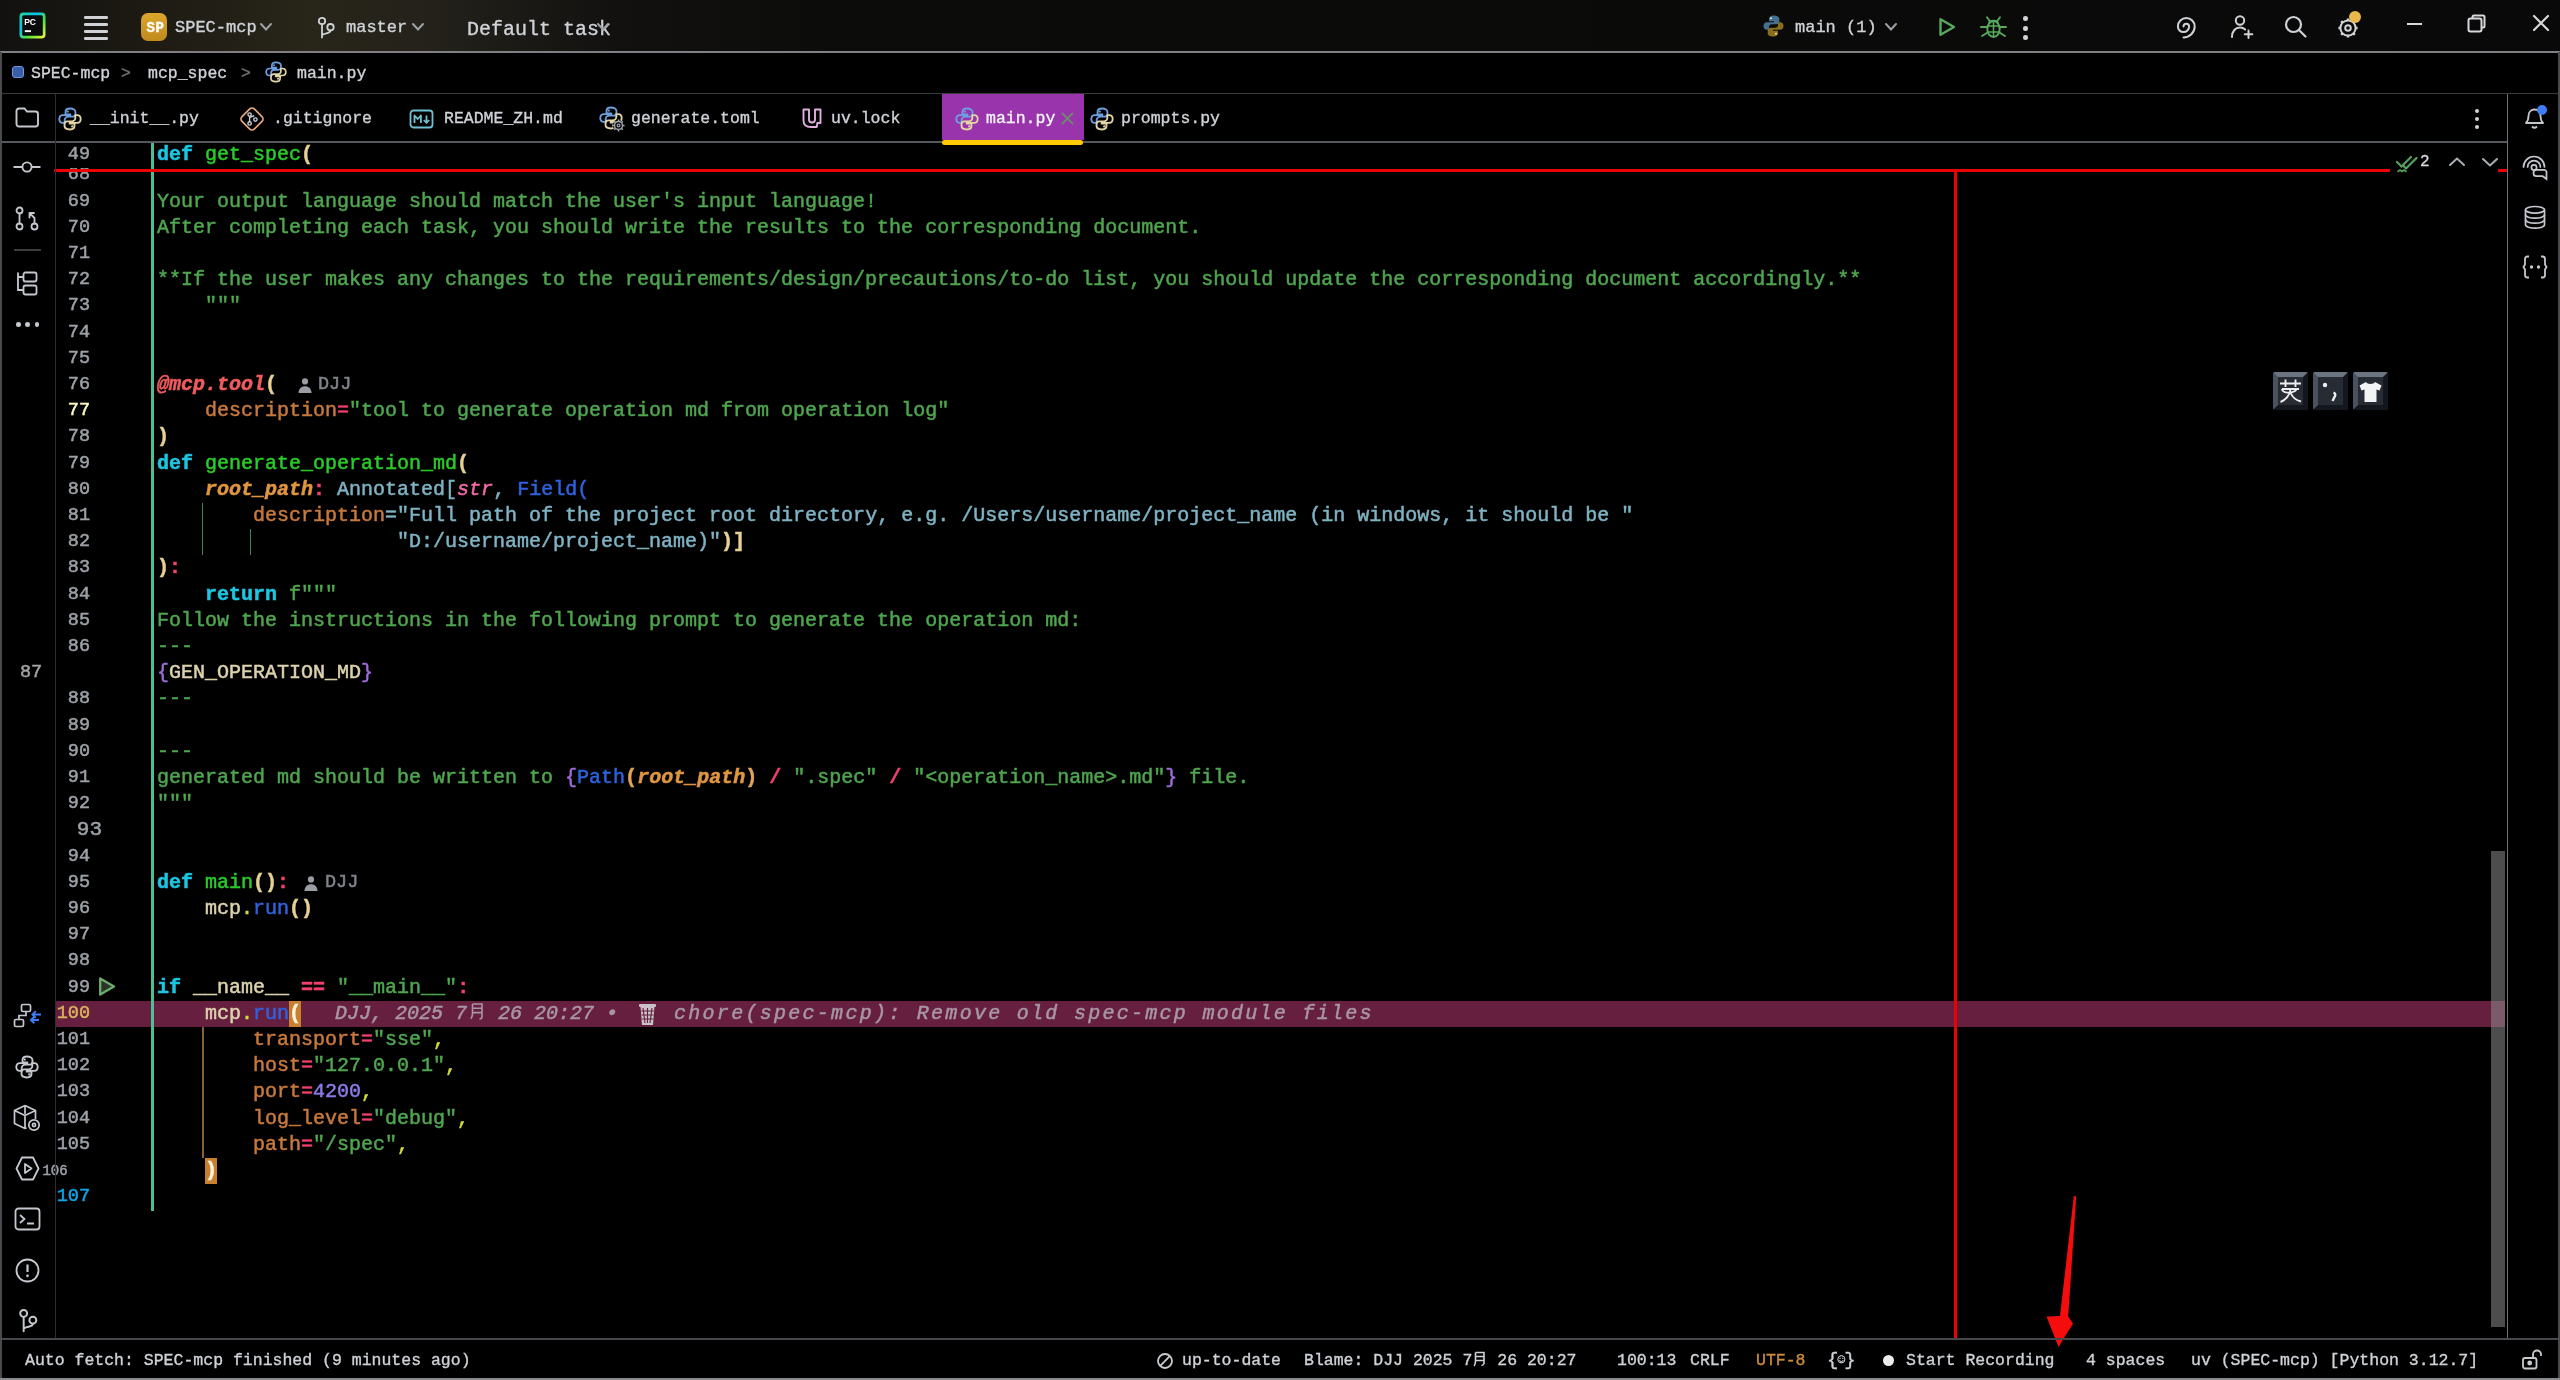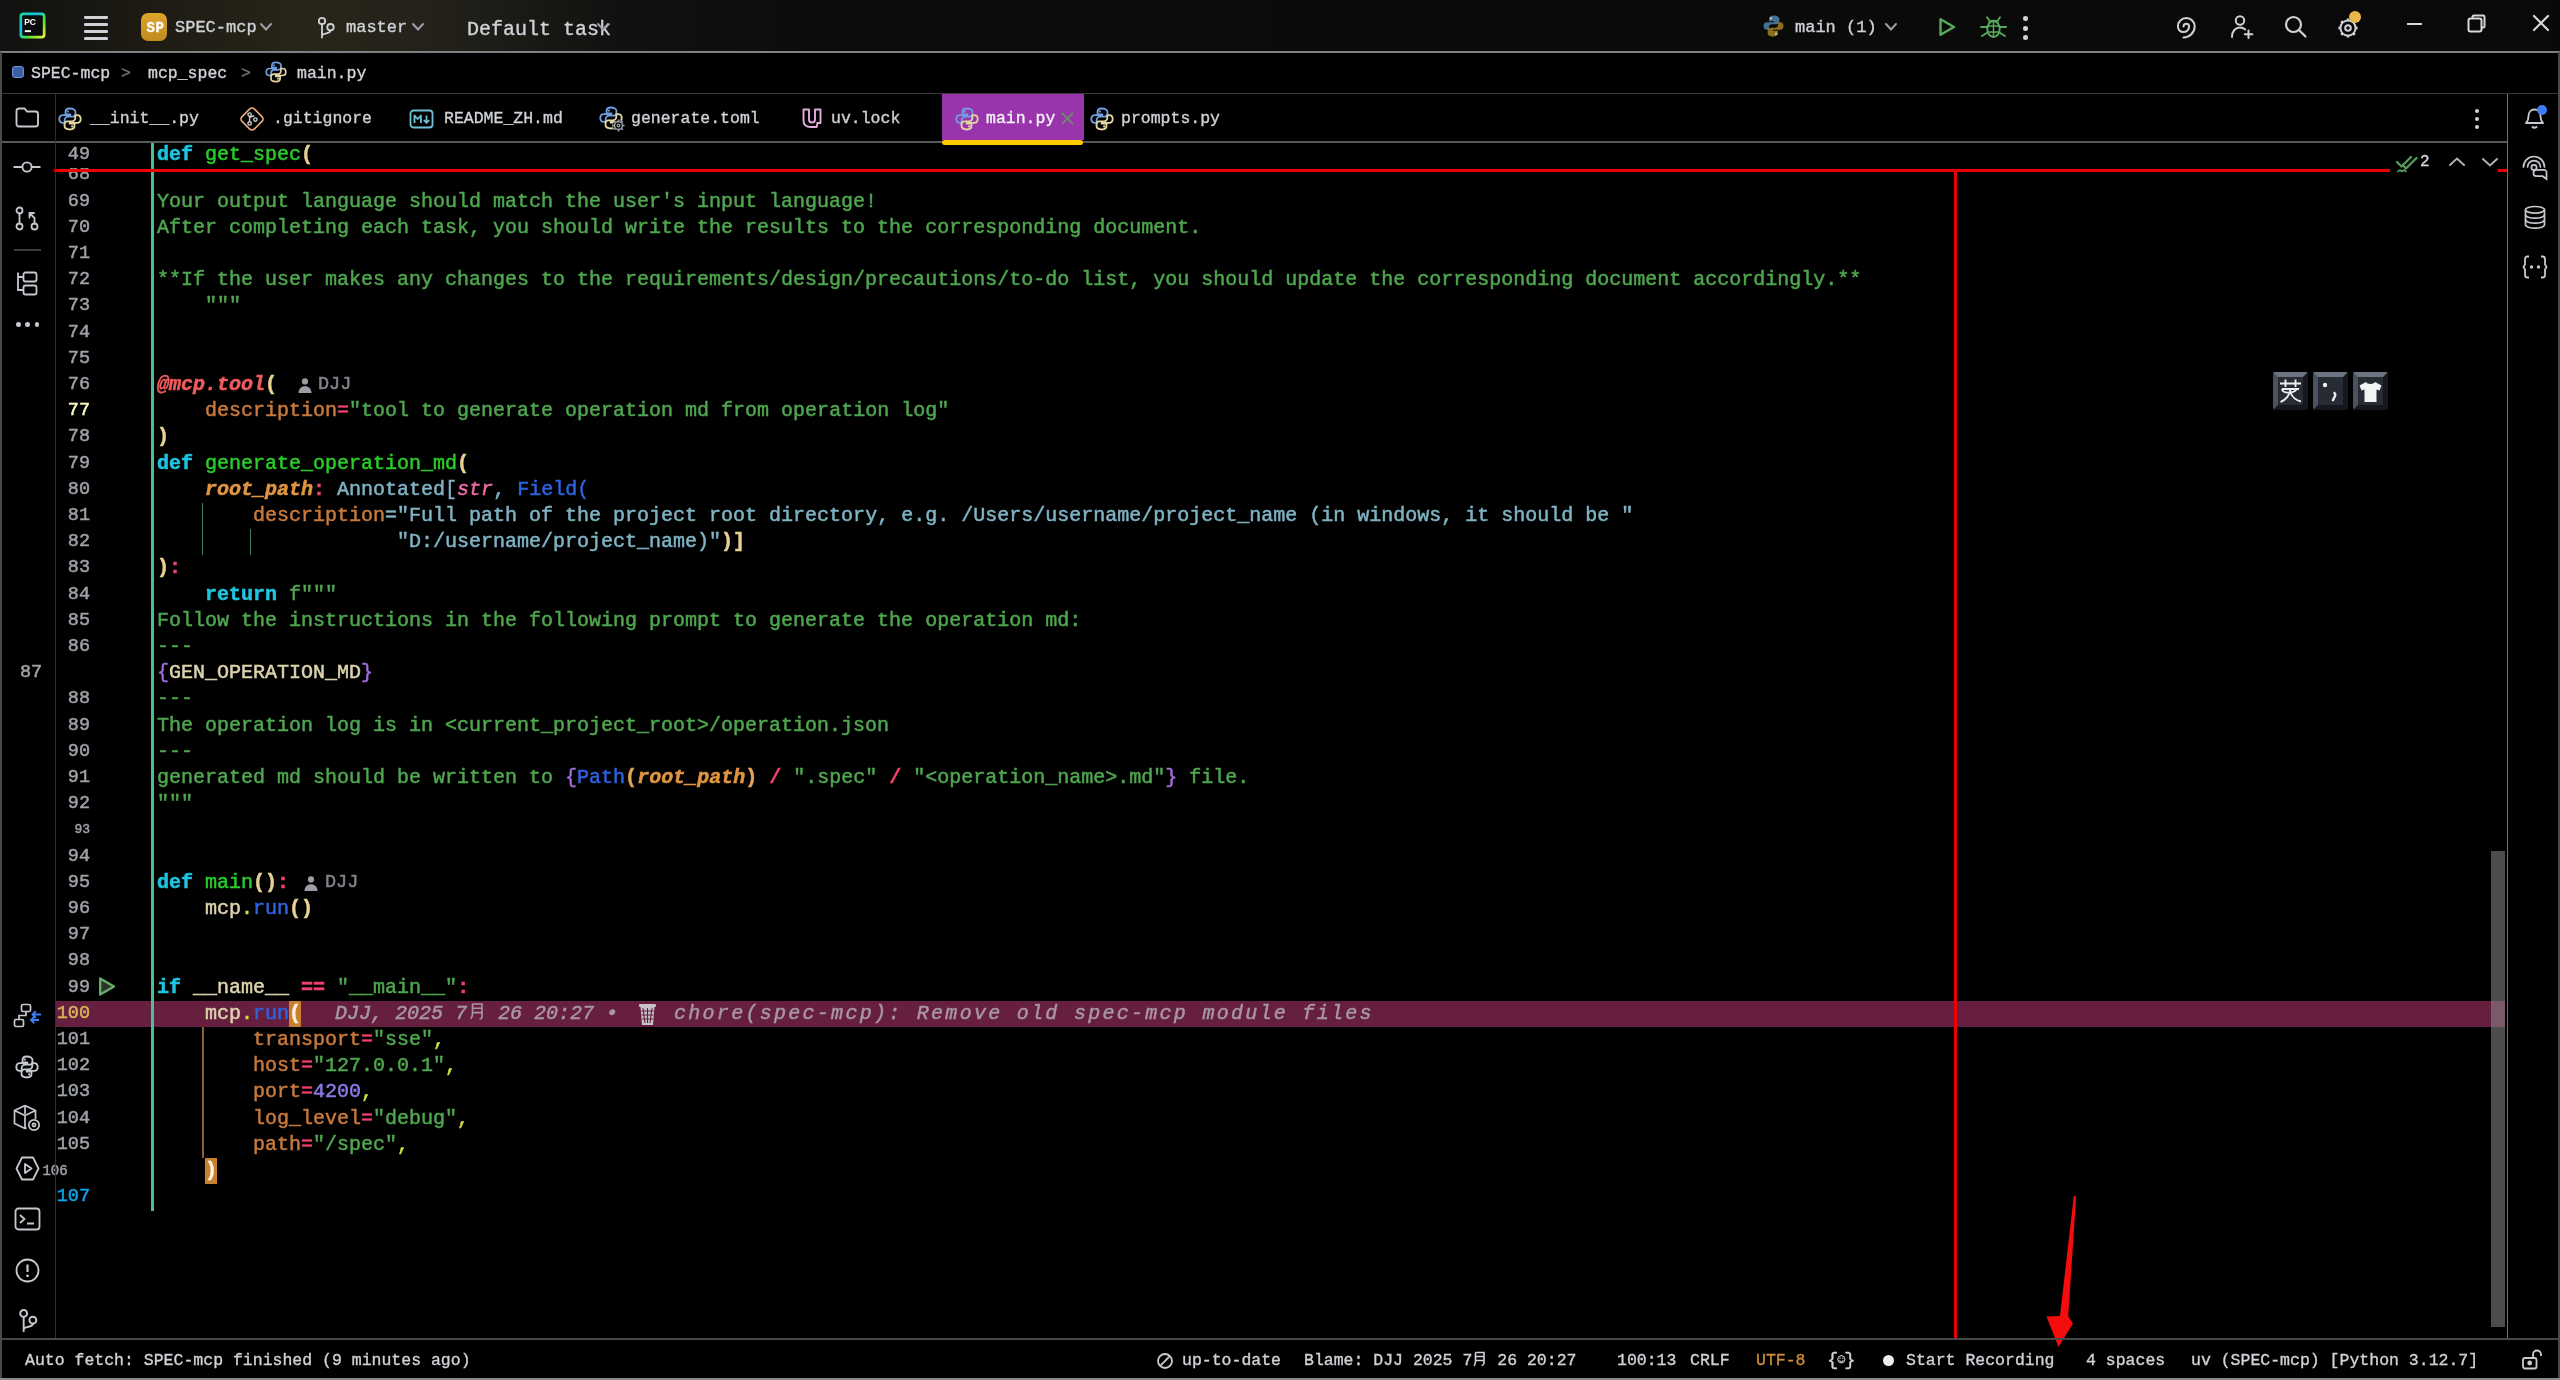--- a/index.html
+++ b/index.html
@@ -213,21 +213,21 @@
 <div class="abs code" style="left:20px;top:555.4px;width:70px;text-align:right;font-size:18.5px;color:#9DA1A8">83</div>
 <div class="abs code" style="left:20px;top:581.6px;width:70px;text-align:right;font-size:18.5px;color:#9DA1A8">84</div>
 <div class="abs code" style="left:20px;top:607.8px;width:70px;text-align:right;font-size:18.5px;color:#9DA1A8">85</div>
 <div class="abs code" style="left:20px;top:634.0px;width:70px;text-align:right;font-size:18.5px;color:#9DA1A8">86</div>
 <div class="abs code" style="left:20px;top:660.2px;width:70px;text-align:left;font-size:18.5px;color:#a3a3a3">87</div>
 <div class="abs code" style="left:20px;top:686.4px;width:70px;text-align:right;font-size:18.5px;color:#9DA1A8">88</div>
 <div class="abs code" style="left:20px;top:712.6px;width:70px;text-align:right;font-size:18.5px;color:#9DA1A8">89</div>
 <div class="abs code" style="left:20px;top:738.8px;width:70px;text-align:right;font-size:18.5px;color:#9DA1A8">90</div>
 <div class="abs code" style="left:20px;top:765.0px;width:70px;text-align:right;font-size:18.5px;color:#9DA1A8">91</div>
 <div class="abs code" style="left:20px;top:791.2px;width:70px;text-align:right;font-size:18.5px;color:#9DA1A8">92</div>
-<div class="abs code" style="left:20px;top:817.4px;width:70px;text-align:right;font-size:13px;color:#9DA1A8">93</div>
+<div class="abs code" style="left:32px;top:817.4px;width:70px;text-align:right;font-size:21px;color:#9DA1A8">93</div>
 <div class="abs code" style="left:20px;top:843.6px;width:70px;text-align:right;font-size:18.5px;color:#9DA1A8">94</div>
 <div class="abs code" style="left:20px;top:869.8px;width:70px;text-align:right;font-size:18.5px;color:#9DA1A8">95</div>
 <div class="abs code" style="left:20px;top:896.0px;width:70px;text-align:right;font-size:18.5px;color:#9DA1A8">96</div>
 <div class="abs code" style="left:20px;top:922.2px;width:70px;text-align:right;font-size:18.5px;color:#9DA1A8">97</div>
 <div class="abs code" style="left:20px;top:948.4px;width:70px;text-align:right;font-size:18.5px;color:#9DA1A8">98</div>
 <div class="abs code" style="left:20px;top:974.6px;width:70px;text-align:right;font-size:18.5px;color:#9DA1A8">99</div>
 <div class="abs code" style="left:20px;top:1000.8px;width:70px;text-align:right;font-size:18.5px;color:#D8B25C">100</div>
 <div class="abs code" style="left:20px;top:1027.0px;width:70px;text-align:right;font-size:18.5px;color:#9DA1A8">101</div>
 <div class="abs code" style="left:20px;top:1053.2px;width:70px;text-align:right;font-size:18.5px;color:#9DA1A8">102</div>
 <div class="abs code" style="left:20px;top:1079.4px;width:70px;text-align:right;font-size:18.5px;color:#9DA1A8">103</div>
@@ -245,21 +245,20 @@
 <div class="abs code" style="left:157px;top:450.6px"><span class="b" style="color:#1FC5E0">def</span> <span style="color:#2ACC2A">generate_operation_md</span><span class="b" style="color:#E6D193">(</span></div>
 <div class="abs code" style="left:157px;top:476.8px">    <span class="b i" style="color:#E0953F">root_path</span><span class="b" style="color:#F2406E">:</span> <span style="color:#7FB3C4">Annotated[</span><span class="i" style="color:#F06BA8">str</span><span style="color:#7FB3C4">,</span> <span style="color:#2F62DE">Field(</span></div>
 <div class="abs code" style="left:157px;top:503.0px">        <span style="color:#C8793C">description</span><span style="color:#7FB3C4">="Full path of the project root directory, e.g. /Users/username/project_name (in windows, it should be "</span></div>
 <div class="abs code" style="left:157px;top:529.2px">                    <span style="color:#7FB3C4">"D:/username/project_name)"</span><span class="b" style="color:#E6D193">)]</span></div>
 <div class="abs code" style="left:157px;top:555.4px"><span class="b" style="color:#E6D193">)</span><span class="b" style="color:#F2406E">:</span></div>
 <div class="abs code" style="left:157px;top:581.6px">    <span class="b" style="color:#1FC5E0">return</span> <span style="color:#4FA64F">f"""</span></div>
 <div class="abs code" style="left:157px;top:607.8px"><span style="color:#4FA64F">Follow the instructions in the following prompt to generate the operation md:</span></div>
 <div class="abs code" style="left:157px;top:634.0px"><span style="color:#4FA64F">---</span></div>
 <div class="abs code" style="left:157px;top:660.2px"><span style="color:#A06BDC">{</span><span style="color:#DCD3AE">GEN_OPERATION_MD</span><span style="color:#A06BDC">}</span></div>
 <div class="abs code" style="left:157px;top:686.4px"><span style="color:#4FA64F">---</span></div>
-<div class="abs code" style="left:157px;top:712.6px"><span style="color:#4FA64F">The operation log is in &lt;current_project_root&gt;/operation.json</span></div>
 <div class="abs code" style="left:157px;top:738.8px"><span style="color:#4FA64F">---</span></div>
 <div class="abs code" style="left:157px;top:765.0px"><span style="color:#4FA64F">generated md should be written to </span><span style="color:#A06BDC">{</span><span style="color:#2F62DE">Path</span><span class="b" style="color:#E2A45A">(</span><span class="b i" style="color:#E0953F">root_path</span><span class="b" style="color:#E2A45A">)</span> <span class="b" style="color:#F2406E">/</span> <span style="color:#4FA64F">".spec"</span> <span class="b" style="color:#F2406E">/</span> <span style="color:#4FA64F">"&lt;operation_name&gt;.md"</span><span style="color:#A06BDC">}</span><span style="color:#4FA64F"> file.</span></div>
 <div class="abs code" style="left:157px;top:791.2px"><span style="color:#4FA64F">"""</span></div>
 <div class="abs code" style="left:157px;top:869.8px"><span class="b" style="color:#1FC5E0">def</span> <span style="color:#2ACC2A">main</span><span class="b" style="color:#E6D193">()</span><span class="b" style="color:#F2406E">:</span></div>
 <div class="abs code" style="left:157px;top:896.0px">    <span style="color:#DCD3AE">mcp</span><span style="color:#D3DC3F">.</span><span style="color:#2F62DE">run</span><span class="b" style="color:#E6D193">()</span></div>
 <div class="abs code" style="left:157px;top:974.6px"><span class="b" style="color:#1FC5E0">if</span> <span style="color:#DCD3AE">__name__</span> <span class="b" style="color:#F2406E">==</span> <span style="color:#4FA64F">"__main__"</span><span class="b" style="color:#F2406E">:</span></div>
 <div class="abs code" style="left:157px;top:1000.8px">    <span style="color:#DCD3AE">mcp</span><span style="color:#D3DC3F">.</span><span style="color:#2F62DE">run</span><span class="b" style="color:#FFF3DC">(</span></div>
 <div class="abs code" style="left:157px;top:1027.0px">        <span style="color:#C8793C">transport</span><span style="color:#F2406E">=</span><span style="color:#4FA64F">"sse"</span><span style="color:#D3DC3F">,</span></div>
 <div class="abs code" style="left:157px;top:1053.2px">        <span style="color:#C8793C">host</span><span style="color:#F2406E">=</span><span style="color:#4FA64F">"127.0.0.1"</span><span style="color:#D3DC3F">,</span></div>
 <div class="abs code" style="left:157px;top:1079.4px">        <span style="color:#C8793C">port</span><span style="color:#F2406E">=</span><span style="color:#8B7BE8">4200</span><span style="color:#D3DC3F">,</span></div>

